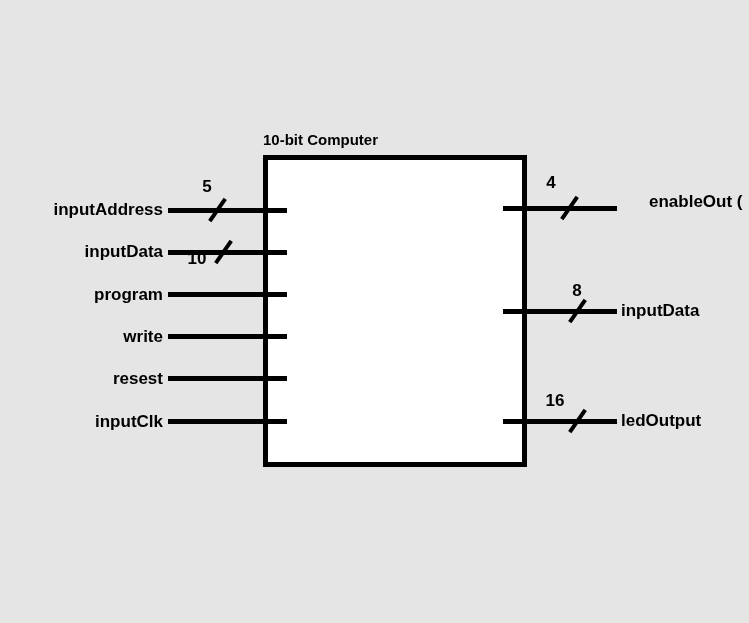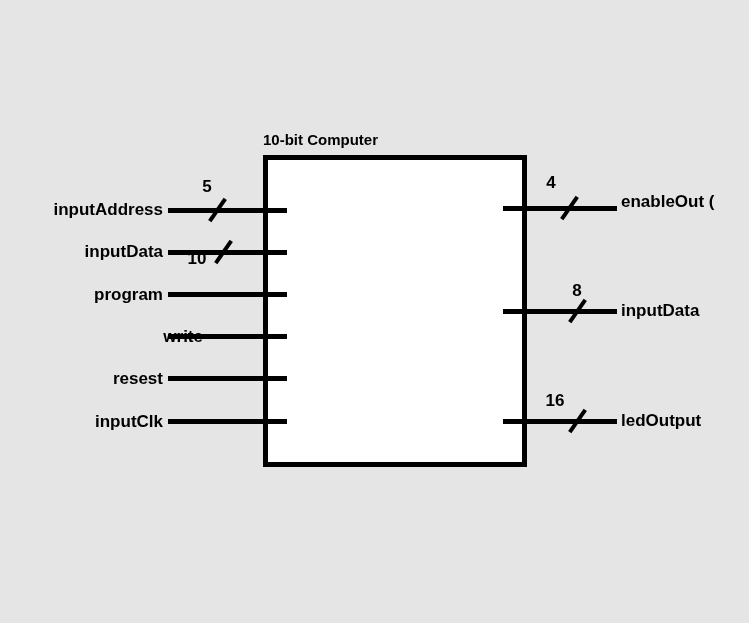--- a/index.html
+++ b/index.html
@@ -90,32 +90,32 @@
 
   <div class="wire wire-l" style="top:250px;"></div>
   <div class="slash" style="left:210px; top:250px;"></div>
   <div class="busnum" style="left:184px; top:220px;margin-top:29px;">10</div>
   <div class="plabel plabel-l" style="top:241px;">inputData</div>
 
   <div class="wire wire-l" style="top:292px;"></div>
   <div class="plabel plabel-l" style="top:284px;">program</div>
 
   <div class="wire wire-l" style="top:334px;"></div>
-  <div class="plabel plabel-l" style="top:326px;padding-left:40px;">write</div>
+  <div class="plabel plabel-l" style="top:326px;">write</div>
 
   <div class="wire wire-l" style="top:376px;"></div>
   <div class="plabel plabel-l" style="top:368px;">resest</div>
 
   <div class="wire wire-l" style="top:419px;"></div>
   <div class="plabel plabel-l" style="top:411px;">inputClk</div>
 
   <div class="wire wire-r" style="top:206px;"></div>
   <div class="slash" style="left:556px; top:206px;"></div>
   <div class="busnum" style="left:538px; top:173px;">4</div>
-  <div class="plabel plabel-r" style="top:191px;">enableOut (</div>
+  <div class="plabel plabel-r" style="top:191px;margin-left:28px;">enableOut (</div>
 
   <div class="wire wire-r" style="top:309px;"></div>
   <div class="slash" style="left:564px; top:309px;"></div>
   <div class="busnum" style="left:564px; top:281px;">8</div>
   <div class="plabel plabel-r" style="top:300px;">inputData</div>
 
   <div class="wire wire-r" style="top:419px;"></div>
   <div class="slash" style="left:564px; top:419px;"></div>
   <div class="busnum" style="left:542px; top:391px;">16</div>
   <div class="plabel plabel-r" style="top:410px;">ledOutput</div>

